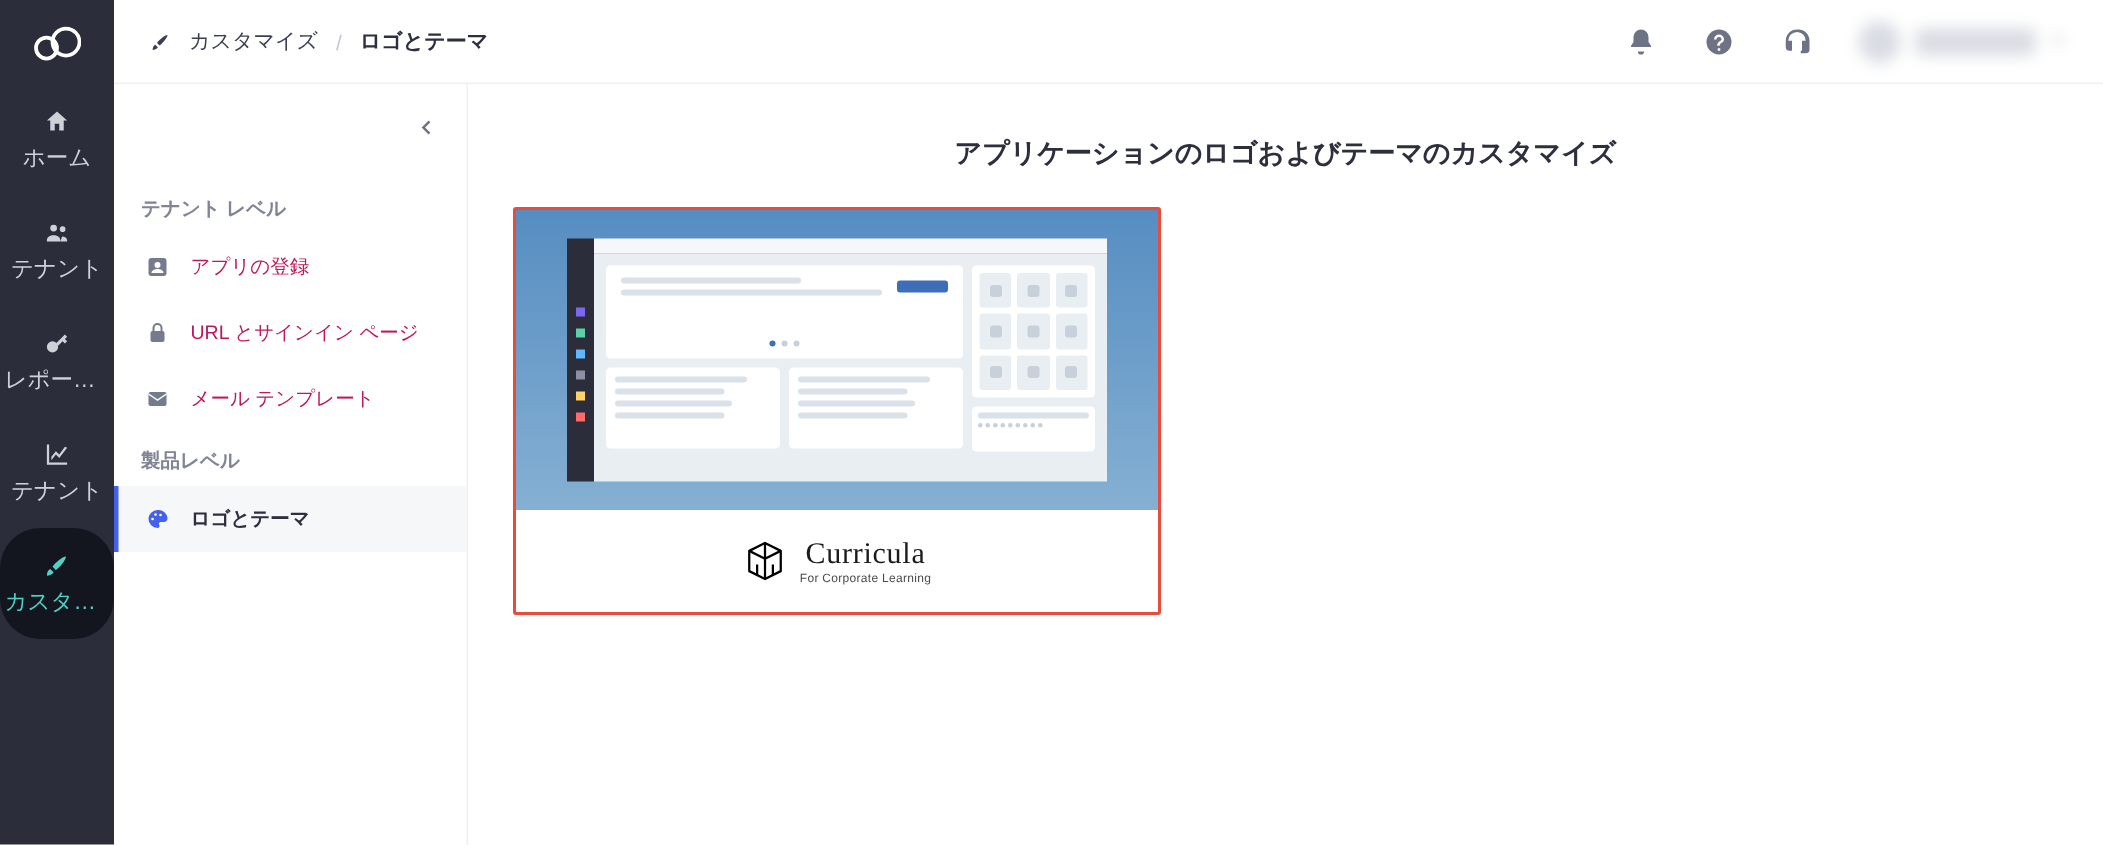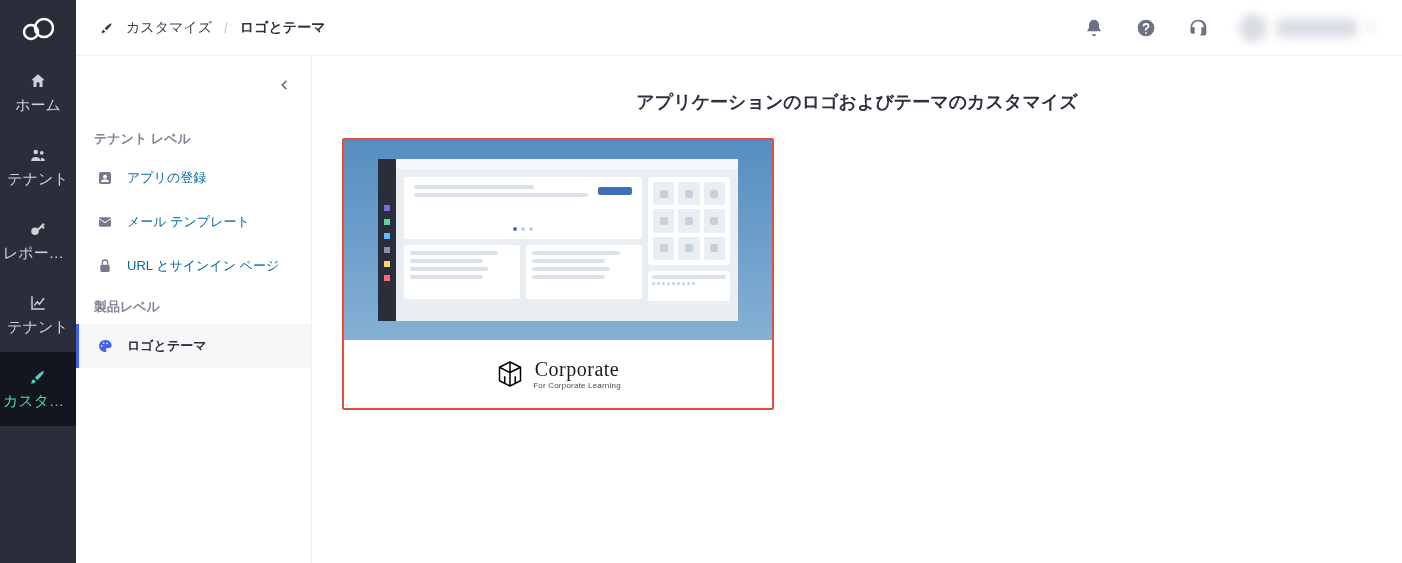--- a/index.html
+++ b/index.html
@@ -2,21 +2,21 @@
 <html><head>
   <meta charset="utf-8">
   <style>
     * { margin: 0; padding: 0; box-sizing: border-box; }
     body { font-family: "Hiragino Kaku Gothic ProN", "メイリオ", sans-serif; background: #fff; color: #5a5a6e; height: 563px; width: 1402px; overflow: hidden; }
 
     
     .rail { position: fixed; left: 0; top: 0; width: 76px; height: 100%; background: #2b2d3b; display: flex; flex-direction: column; align-items: center; z-index: 10; }
     .rail-logo { width: 76px; height: 56px; display: flex; align-items: center; justify-content: center; color: #fff; }
     .rail-item { width: 76px; height: 74px; display: flex; flex-direction: column; align-items: center; justify-content: center; gap: 6px; cursor: pointer; color: #cfd1d9; font-size: 11px; }
-    .rail-item.active { background: #13151f; color: #4fd1c5; }
+    .rail-item.active { background: #13151f; color: #4fd1c5; border-radius: 27px; }
     .rail-item .rail-icon { width: 18px; height: 18px; display: flex; align-items: center; justify-content: center; }
     .rail-label { font-size: 15px; text-align: center; white-space: nowrap; overflow: hidden; text-overflow: ellipsis; max-width: 70px; }
 
     
     .topbar { position: fixed; left: 76px; top: 0; right: 0; height: 56px; background: #fff; display: flex; align-items: center; padding: 0 24px; border-bottom: 1px solid #eef0f4; z-index: 8; }
     .crumb-group { display: flex; align-items: center; gap: 12px; font-size: 14px; }
     .crumb-icon { width: 14px; height: 14px; display: flex; align-items: center; justify-content: center; }
     .crumb-root { color: #3c3f52; }
     .crumb-sep { color: #c3c7d1; }
     .crumb-current { color: #2d2f3e; font-weight: 600; }
@@ -27,21 +27,21 @@
     .avatar-circle { width: 28px; height: 28px; border-radius: 50%; background: #d9dce3; }
     .avatar-chip { width: 80px; height: 18px; background: #d9dce3; border-radius: 3px; }
     .chevron { color: #b9bcc7; font-size: 10px; }
     .bg-decoration { position: fixed; top: 0; right: 0; height: 56px; width: 520px; pointer-events: none; z-index: 5; opacity: 0.18; overflow: hidden; }
     .bg-decoration svg { width: 100%; height: 100%; }
 
     
     .panel { position: fixed; left: 76px; top: 56px; bottom: 0; width: 236px; background: #fff; border-right: 1px solid #eef0f4; display: flex; flex-direction: column; padding-top: 22px; }
     .panel-collapse { width: 100%; height: 24px; display: flex; justify-content: flex-end; padding-right: 20px; cursor: pointer; color: #6d7285; margin-bottom: 18px; }
     .panel-heading { padding: 10px 18px 8px; font-size: 13px; color: #808494; font-weight: 600; }
-    .panel-item { display: flex; align-items: center; gap: 14px; padding: 13px 18px; font-size: 13px; color: #0369a1; cursor: pointer; border-left: 3px solid transparent; }
+    .panel-item { display: flex; align-items: center; gap: 14px; padding: 13px 18px; font-size: 13px; color: #be185d; cursor: pointer; border-left: 3px solid transparent; }
     .panel-item.selected { background: #f6f7f9; border-left-color: #4361ee; color: #2d2f3e; font-weight: 600; }
     .panel-item .pi-icon { width: 16px; height: 16px; display: flex; align-items: center; justify-content: center; color: #757a8c; }
     .panel-item.selected .pi-icon { color: #4361ee; }
 
     
     .content { position: absolute; left: 312px; top: 56px; right: 0; bottom: 0; padding: 34px 30px; overflow: auto; text-align: center; }
     .page-title { font-size: 18px; font-weight: 700; color: #2d2f3e; margin-bottom: 24px; }
     .preview-card { width: 432px; border: 2px solid #e74c3c; background: #fff; border-radius: 2px; overflow: hidden; }
     .preview-canvas { height: 200px; background: linear-gradient(180deg, #568dc1 0%, #85b0d3 100%); display: flex; align-items: center; justify-content: center; position: relative; overflow: hidden; }
     .mini-ui { position: relative; width: 360px; height: 162px; }
@@ -209,35 +209,35 @@
           <circle cx="12" cy="10" r="3" fill="#fff"></circle>
           <path d="M6 18c0-2.5 3-4 6-4s6 1.5 6 4" fill="#fff"></path>
         </svg>
     </span>
     <span>アプリの登録</span>
   </div>
 
   <div class="panel-item">
     <span class="pi-icon">
       <svg width="16" height="16" viewBox="0 0 24 24" fill="currentColor">
-          <rect x="3" y="5" width="18" height="14" rx="2"></rect>
-          <path d="M3 7l9 6 9-6" fill="none" stroke="#fff" stroke-width="1.5"></path>
-        </svg>
-    </span>
-    <span>メール テンプレート</span>
+          <rect x="5" y="10" width="14" height="11" rx="2"></rect>
+          <path d="M8 10V7a4 4 0 0 1 8 0v3" fill="none" stroke="currentColor" stroke-width="2"></path>
+        </svg>
+    </span>
+    <span>URL とサインイン ページ</span>
   </div>
 
   <div class="panel-item">
     <span class="pi-icon">
       <svg width="16" height="16" viewBox="0 0 24 24" fill="currentColor">
-          <rect x="5" y="10" width="14" height="11" rx="2"></rect>
-          <path d="M8 10V7a4 4 0 0 1 8 0v3" fill="none" stroke="currentColor" stroke-width="2"></path>
-        </svg>
-    </span>
-    <span>URL とサインイン ページ</span>
+          <rect x="3" y="5" width="18" height="14" rx="2"></rect>
+          <path d="M3 7l9 6 9-6" fill="none" stroke="#fff" stroke-width="1.5"></path>
+        </svg>
+    </span>
+    <span>メール テンプレート</span>
   </div>
 
   <div class="panel-heading">製品レベル</div>
 
   <div class="panel-item selected">
     <span class="pi-icon">
       <svg width="16" height="16" viewBox="0 0 24 24" fill="currentColor">
           <path d="M12 3a9 9 0 0 0 0 18c1.5 0 2-1 2-2s-.5-1.5-.5-2.5S14.5 15 16 15h2a4 4 0 0 0 4-4A9 9 0 0 0 12 3z"></path>
           <circle cx="7" cy="12" r="1.3" fill="#fff"></circle>
           <circle cx="10" cy="7.5" r="1.3" fill="#fff"></circle>
@@ -322,19 +322,19 @@
     </div>
     <div class="preview-footer">
       <div class="curricula-logo">
         <svg width="30" height="30" viewBox="0 0 40 40">
           <g fill="none" stroke="#000" stroke-width="2" stroke-linejoin="round">
             <path d="M20 4l14 7v18l-14 7-14-7V11z"></path>
             <path d="M20 4v32M6 11l14 7 14-7M13 23v10M27 23v10"></path>
           </g>
         </svg>
         <div class="curricula-text">
-          <span class="curricula-name">Corporate</span>
+          <span class="curricula-name">Curricula</span>
           <span class="curricula-tag">For Corporate Learning</span>
         </div>
       </div>
     </div>
   </div>
 </main>
 
 </body></html>

